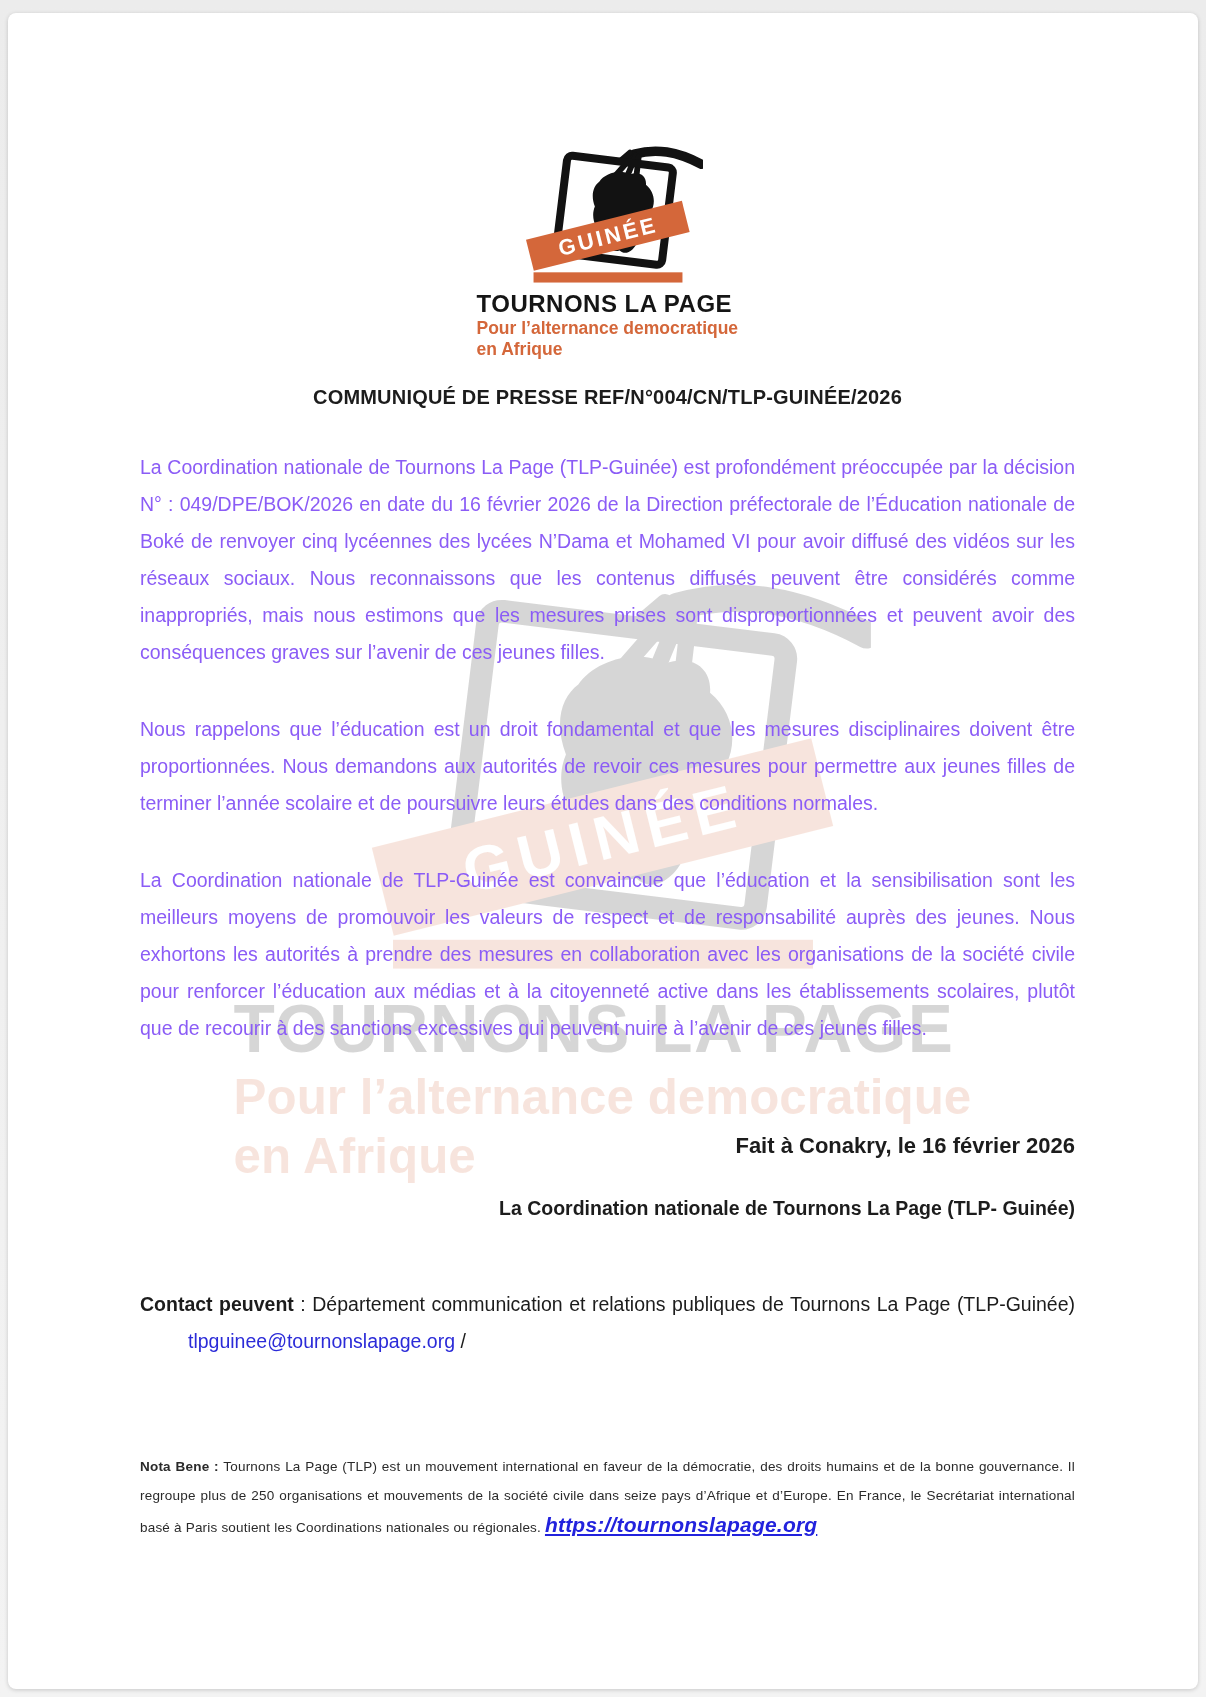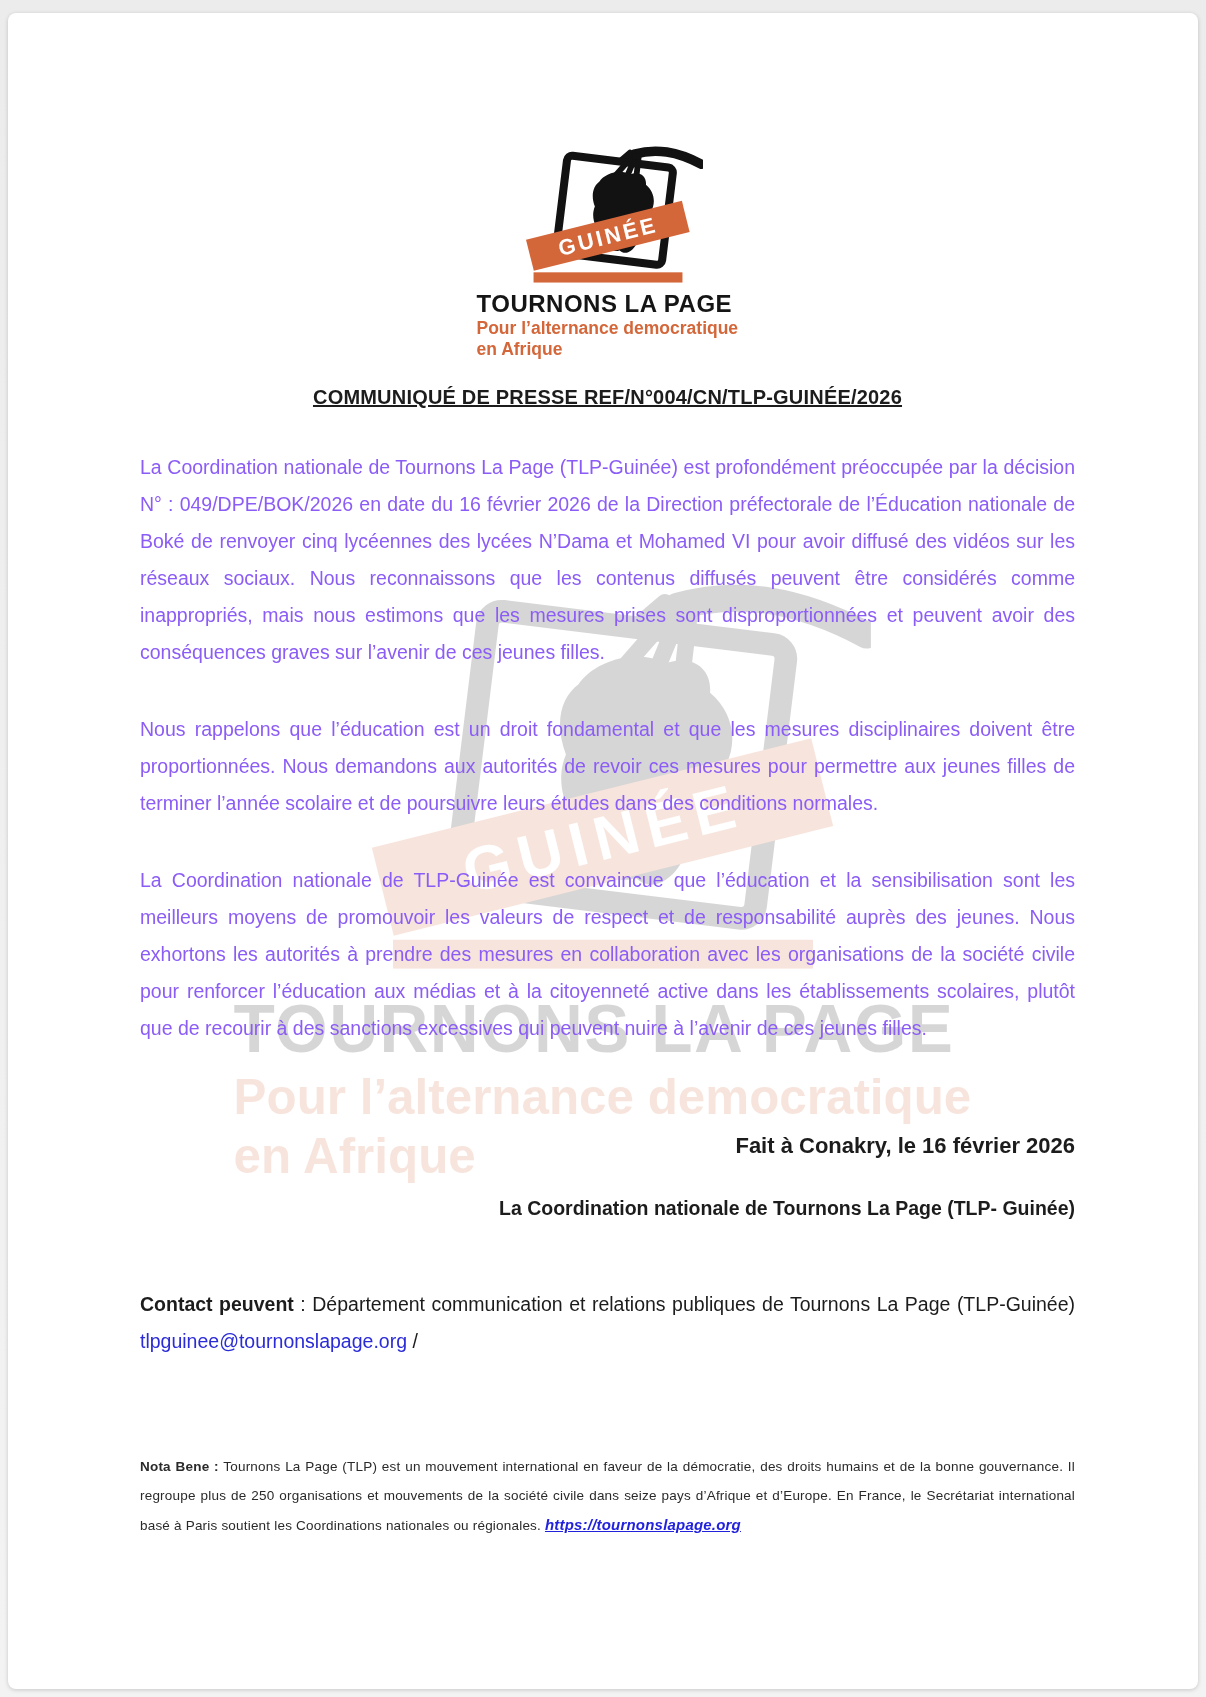--- a/index.html
+++ b/index.html
@@ -35,21 +35,21 @@
   .header-logo{margin:125px auto 0;}
   
   .watermark{
     position:absolute;top:548px;left:50%;margin-left:-131px;
     z-index:0;opacity:.17;pointer-events:none;
   }
   .watermark .inner{transform:scale(2.82);transform-origin:top center;}
   
   .doc-title{
     margin:26px 0 0;text-align:center;
-    font-size:20px;font-weight:800;letter-spacing:.2px;text-decoration:underline;
+    font-size:20px;font-weight:800;letter-spacing:.2px;
   }
   .objet{
     margin:38px 0 0;font-size:19.5px;font-weight:800;
     line-height:37px;text-align:justify;
   }
   p.body{
     margin:40px 0 0;font-size:19.5px;line-height:37px;
     text-align:justify;color:#8b5cf6;
   }
   p.body + p.body{margin-top:40px;}
@@ -58,29 +58,29 @@
     font-size:22px;font-weight:800;
   }
   .signature-line{
     margin:38px 0 8px;text-align:right;
     font-size:19.5px;font-weight:800;
   }
   .contact{
     margin:66px 0 0;font-size:19.5px;line-height:37px;text-align:justify;
   }
   .contact .label{font-weight:800;}
-  .contact a{color:#2b2bd8;text-decoration:none;}
+  .contact a{color:#2b2bd8;text-decoration:none;margin-left:48px;}
   .footer-note{
     margin:92px 0 0;font-size:13.5px;line-height:29px;
     text-align:justify;color:#2a2a2a;letter-spacing:.2px;
   }
   .footer-note .label{font-weight:700;}
   .footer-note a{
     color:#2222dd;font-style:italic;font-weight:700;
-    font-size:15px;text-decoration:underline;
+    font-size:21px;text-decoration:underline;
   }
 </style>
 </head>
 <body>
 
 <div class="page">
 
   <div class="watermark" aria-hidden="true">
     <div class="inner">
       <div class="logo-block">

